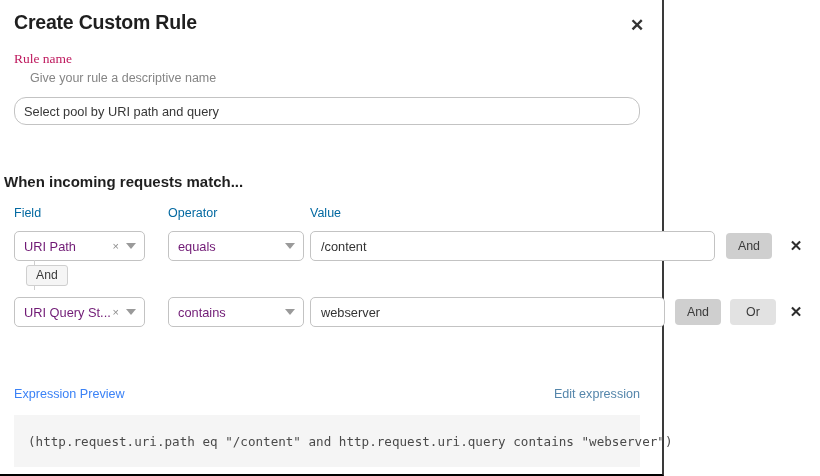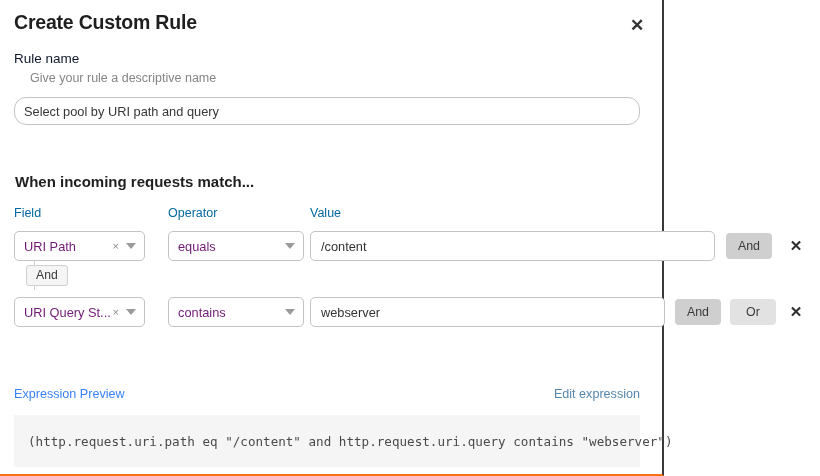--- a/index.html
+++ b/index.html
@@ -14,21 +14,21 @@
     font-family: "Liberation Sans", sans-serif;
     color: #2c2c2c;
     overflow: hidden;
   }
   .dialog {
     position: relative;
     width: 664px;
     height: 476px;
     background: #ffffff;
     border-right: 2px solid #3a3a3a;
-    border-bottom: 2px solid #f97316;
+    border-bottom: 2px solid #000000;
     padding: 12px;
   }
   .dialog-header {
     position: absolute;
     top: 8px;
     left: 14px;
     right: 14px;
     height: 32px;
   }
   .dialog-title {
@@ -59,23 +59,24 @@
   }
 
   .section-rule-name {
     position: absolute;
     top: 50px;
     left: 14px;
     right: 22px;
   }
   .field-label {
     font-size: 13.5px;
-    color: #0f172a;
+    color: #be185d;
     line-height: 18px;
     margin: 0 0 2px 0;
+    font-family: Liberation Serif, serif;
   }
   .field-help {
     font-size: 12.5px;
     color: #858585;
     line-height: 17px;
     margin: 0 0 10px 16px;
   }
   .text-input {
     display: block;
     width: 100%;
@@ -87,21 +88,21 @@
     font-size: 12.8px;
     color: #373737;
     padding: 0 9px;
     outline: none;
   }
   .text-input::placeholder { color: #a5a5a5; }
 
   .section-heading {
     position: absolute;
     top: 172px;
-    left: 15px;
+    left: 4px;
     font-size: 15px;
     font-weight: bold;
     color: #1f1f1f;
     line-height: 20px;
   }
 
   .builder {
     position: absolute;
     top: 205px;
     left: 14px;

